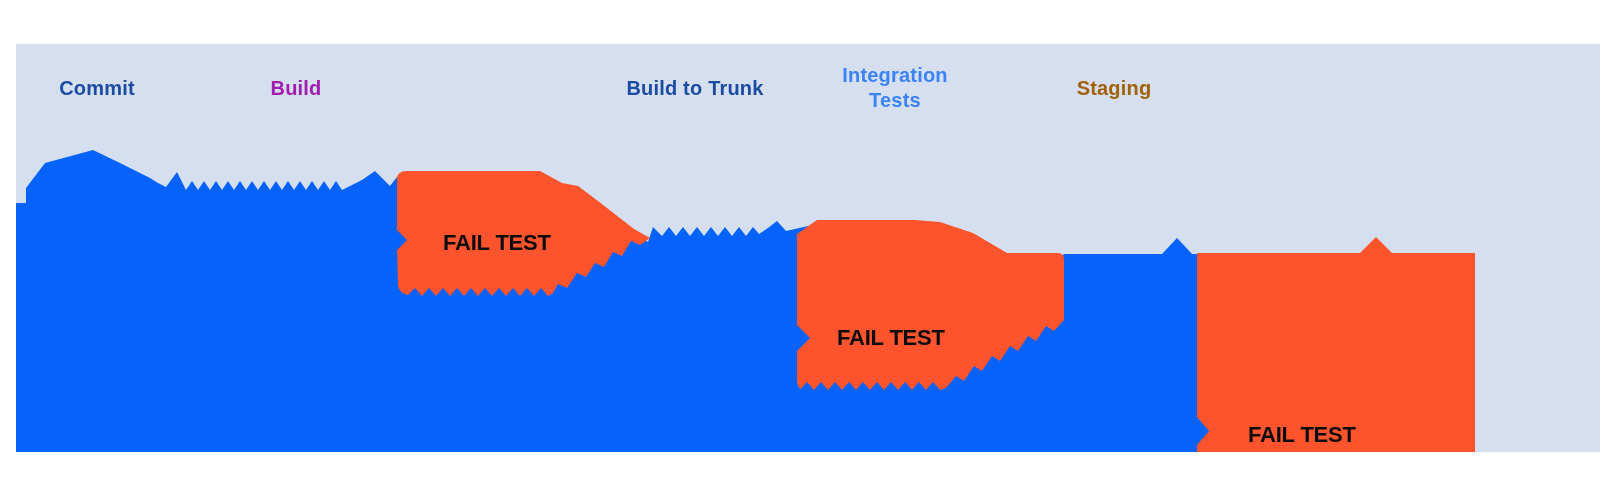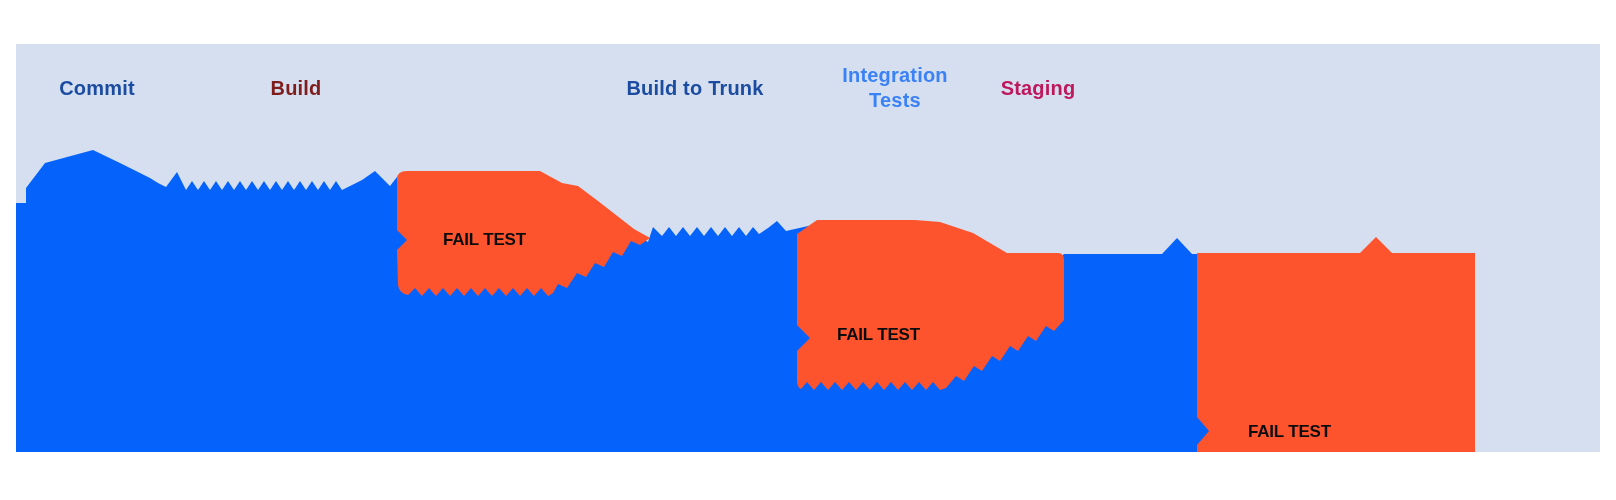--- a/index.html
+++ b/index.html
@@ -2,21 +2,21 @@
 <html><head>
 <meta charset="utf-8">
 <style>
   html,body{margin:0;padding:0;background:#ffffff;}
   #canvas{position:relative;width:1616px;height:500px;background:#ffffff;overflow:hidden;
           font-family:"Liberation Sans", sans-serif;}
   #flow-svg{position:absolute;left:0;top:0;}
   .stage-label{position:absolute;top:52px;height:72px;width:180px;
       display:flex;align-items:center;justify-content:center;text-align:center;
       font-size:20px;font-weight:700;line-height:25px;letter-spacing:.2px;}
-  .fail-label{position:absolute;font-size:17px;font-weight:700;letter-spacing:-.2px;
+  .fail-label{position:absolute;font-size:22px;font-weight:700;letter-spacing:-.2px;
       white-space:nowrap;}
 </style>
 </head>
 <body>
 
 <div id="canvas">
 
   <svg id="flow-svg" width="1616" height="500" viewBox="0 0 1616 500">
 
     <rect x="16" y="44" width="1584" height="408" fill="#D5DFEF"></rect>
@@ -56,21 +56,21 @@
              L828,390 L821,382 L814,390 L807,382 L801,389
              Q797,387 797,380
              L797,351 L810,338 L797,325 L797,234 Z" fill="#FD542D"></path>
 
     <path d="M1197,253 L1360,253 L1376,237 L1392,253 L1475,253
              L1475,452 L1197,452
              L1197,445 L1209,431 L1197,417 Z" fill="#FD542D"></path>
   </svg>
 
   <div class="stage-label" style="left: 7px; color: rgb(27, 76, 161);">Commit</div>
-  <div class="stage-label" style="left: 206px; color: #7f1d1d;">Build</div>
+  <div class="stage-label" style="left: 206px; color: #a21caf;">Build</div>
   <div class="stage-label" style="left: 605px; width: 150px; margin-left: 15px; color: rgb(27, 76, 161);">Build to Trunk</div>
   <div class="stage-label" style="left: 805px; width: 150px; margin-left: 15px; color: #3b82f6;">Integration Tests</div>
-  <div class="stage-label" style="left: 948px; color: #be185d;">Staging</div>
+  <div class="stage-label" style="left: 1024px; color: #a16207;">Staging</div>
 
   <div class="fail-label" style="left: 443px; top: 230px; color: rgb(12, 12, 14);">FAIL TEST</div>
   <div class="fail-label" style="left: 837px; top: 325px; color: rgb(12, 12, 14);">FAIL TEST</div>
   <div class="fail-label" style="left: 1248px; top: 422px; color: rgb(12, 12, 14);">FAIL TEST</div>
 </div>
 
 </body></html>

